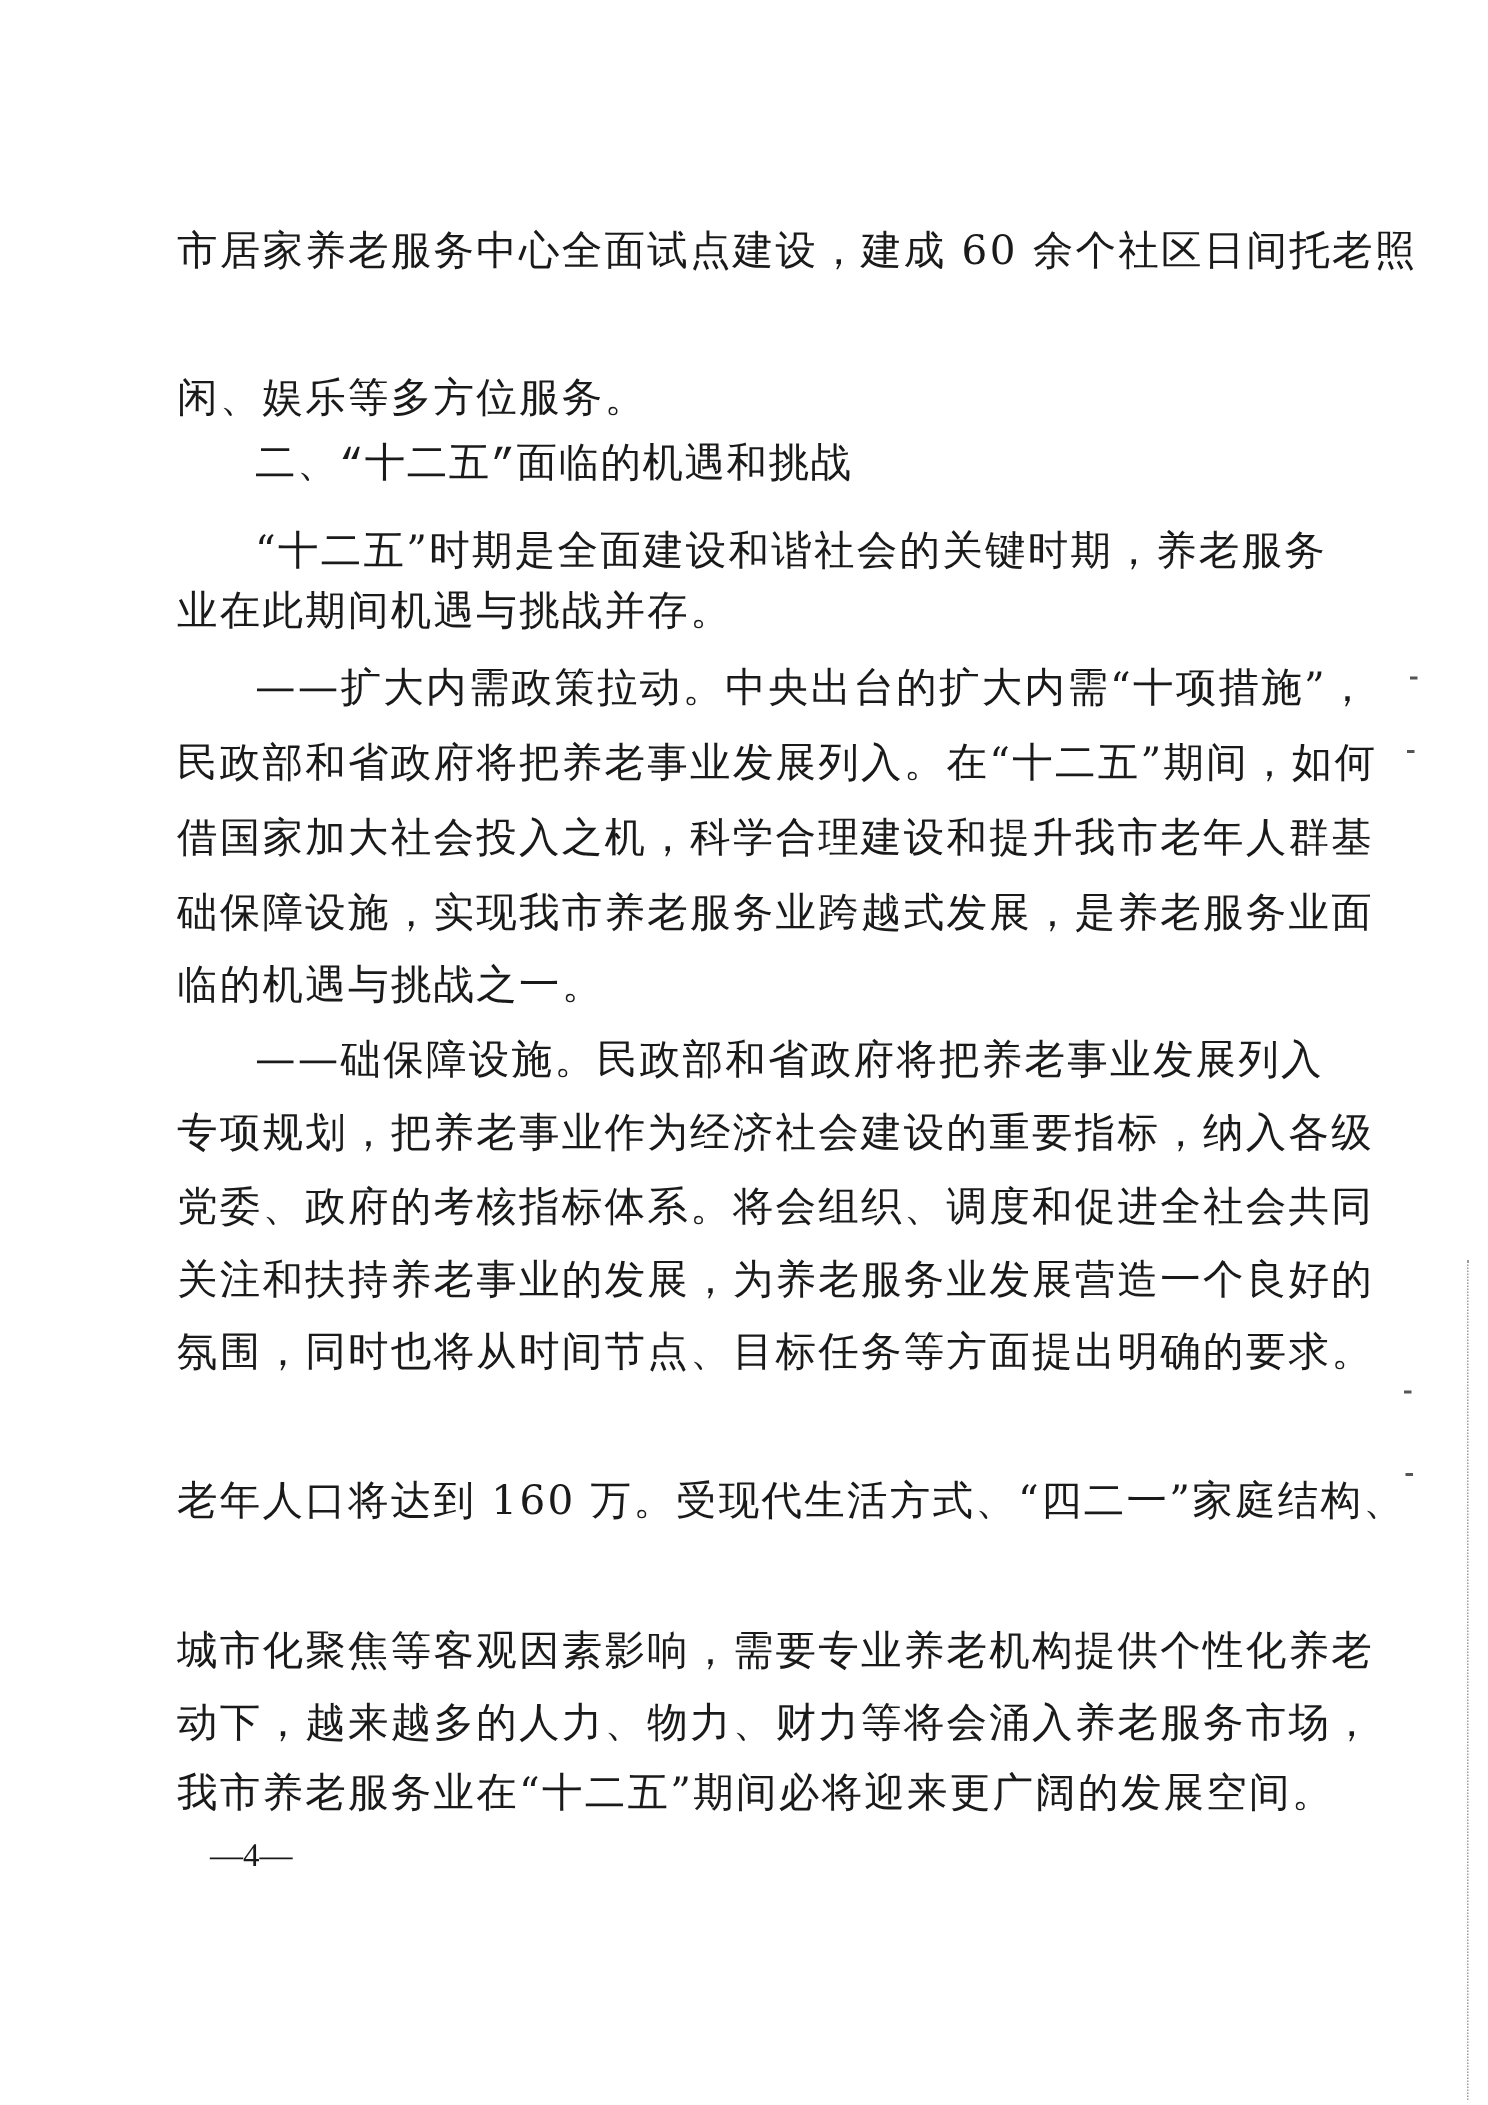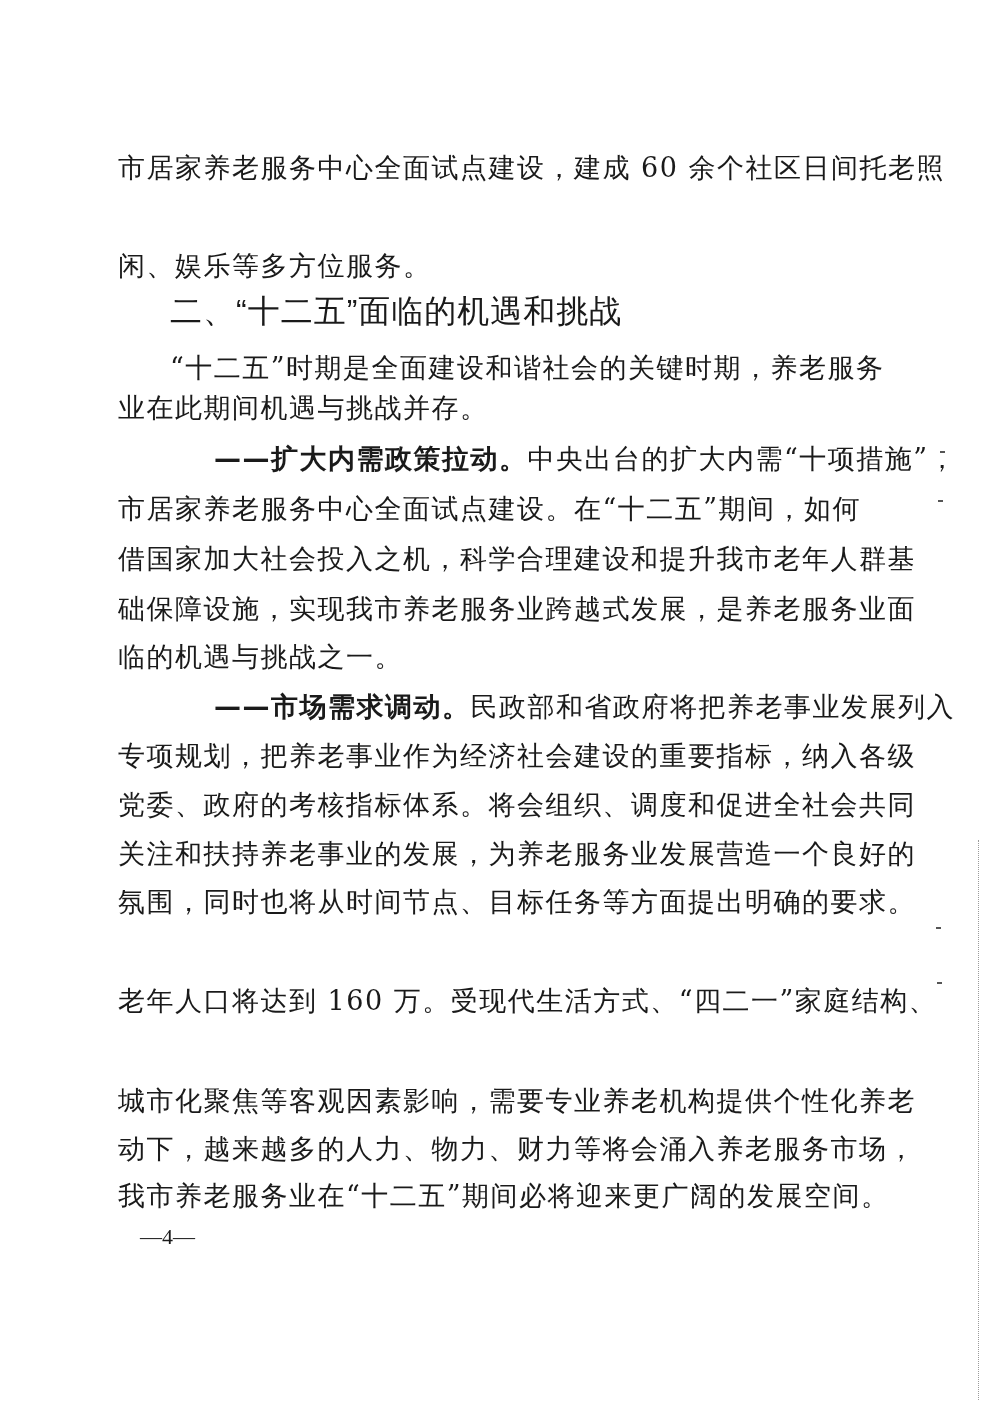--- a/index.html
+++ b/index.html
@@ -7,49 +7,49 @@
     width: 992px; height: 1403px; background: #ffffff; position: relative; overflow: hidden;
     font-family: "DejaVu Serif", "Liberation Serif", serif; color: #1a1a1a;
   }
   .page { position: absolute; left: 0; top: 0; width: 992px; height: 1403px; }
   .line {
     position: absolute; left: 118px; width: 712px; font-size: 27px; line-height: 32px;
     white-space: nowrap; letter-spacing: 1.5px; text-align: justify; text-align-last: justify;
   }
   .line.last { text-align-last: left; }
   .line.indent { left: 170px; width: 660px; }
-  .heading { position: absolute; left: 170px; font-size: 32px; line-height: 32px; font-family: Liberation Sans, sans-serif; letter-spacing: 1px; }
-  .lead { font-weight: bold; font-family: "DejaVu Sans", "Liberation Sans", sans-serif; margin-left: 44px; }
+  .heading { position: absolute; left: 170px; font-size: 27px; line-height: 32px; font-family: Liberation Mono, monospace; letter-spacing: 1px; }
+  .lead { font-weight: normal; font-family: "DejaVu Sans", "Liberation Sans", sans-serif; }
   .page-number { position: absolute; left: 140px; top: 1224px; font-size: 22px; font-family: "Liberation Serif", serif; }
   .scan-edge { position: absolute; left: 978px; top: 840px; width: 1px; height: 560px; border-left: 1px dotted #9a9a9a; }
   .speck { position: absolute; width: 5px; height: 2px; background: #555; }
 </style>
 </head>
 <body>
 
 <div class="page">
 
   <div class="line" style="top:152px">市居家养老服务中心全面试点建设，建成 60 余个社区日间托老照</div>
   <div class="line last" style="top:250px">闲、娱乐等多方位服务。</div>
 
   <div class="heading" style="top:295px">二、“十二五”面临的机遇和挑战</div>
 
   <div class="line indent" style="top:352px">“十二五”时期是全面建设和谐社会的关键时期，养老服务</div>
   <div class="line last" style="top:392px">业在此期间机遇与挑战并存。</div>
 
   <div class="line indent" style="top:443px">
     <span class="lead">——扩大内需政策拉动。</span><span>中央出台的扩大内需“十项措施”，</span>
   </div>
-  <div class="line" style="top:493px">市居家养老服务中心全面试点建设。在“十二五”期间，如何</div>
+  <div class="line" style="top:493px">民政部和省政府将把养老事业发展列入。在“十二五”期间，如何</div>
   <div class="line" style="top:543px">借国家加大社会投入之机，科学合理建设和提升我市老年人群基</div>
   <div class="line" style="top:593px">础保障设施，实现我市养老服务业跨越式发展，是养老服务业面</div>
   <div class="line last" style="top:641px">临的机遇与挑战之一。</div>
 
   <div class="line indent" style="top:691px">
-    <span class="lead">——市场需求调动。</span><span>民政部和省政府将把养老事业发展列入</span>
+    <span class="lead">——础保障设施。</span><span>民政部和省政府将把养老事业发展列入</span>
   </div>
   <div class="line" style="top:740px">专项规划，把养老事业作为经济社会建设的重要指标，纳入各级</div>
   <div class="line" style="top:789px">党委、政府的考核指标体系。将会组织、调度和促进全社会共同</div>
   <div class="line" style="top:838px">关注和扶持养老事业的发展，为养老服务业发展营造一个良好的</div>
   <div class="line last" style="top:886px">氛围，同时也将从时间节点、目标任务等方面提出明确的要求。</div>
 
   <div class="line" style="top:985px">老年人口将达到 160 万。受现代生活方式、“四二一”家庭结构、</div>
   <div class="line" style="top:1085px">城市化聚焦等客观因素影响，需要专业养老机构提供个性化养老</div>
   <div class="line" style="top:1133px">动下，越来越多的人力、物力、财力等将会涌入养老服务市场，</div>
   <div class="line last" style="top:1180px">我市养老服务业在“十二五”期间必将迎来更广阔的发展空间。</div>

